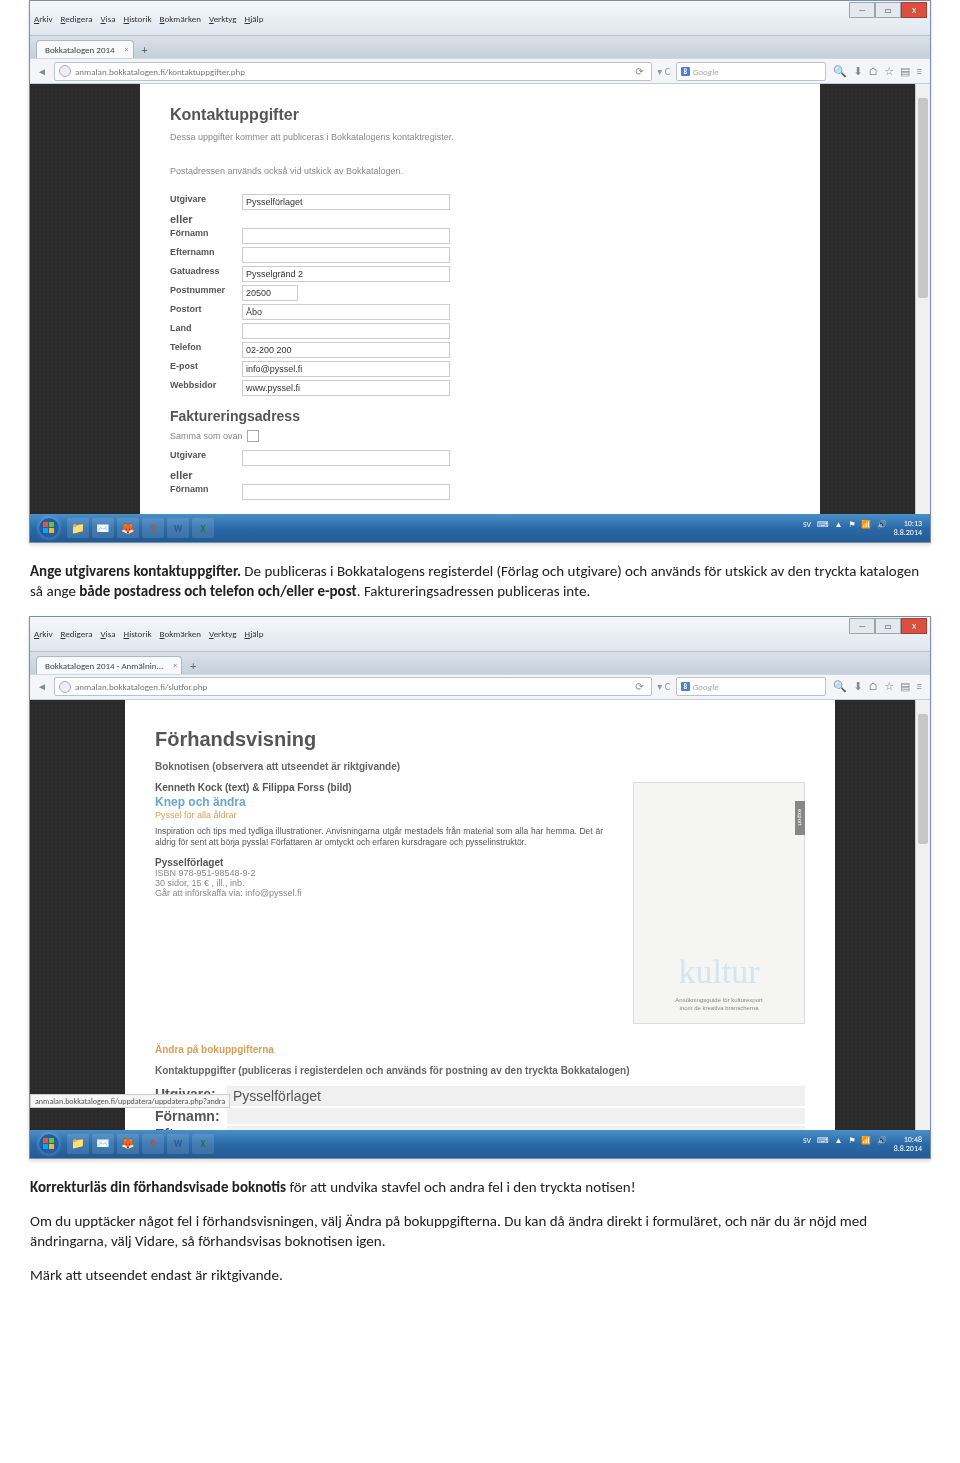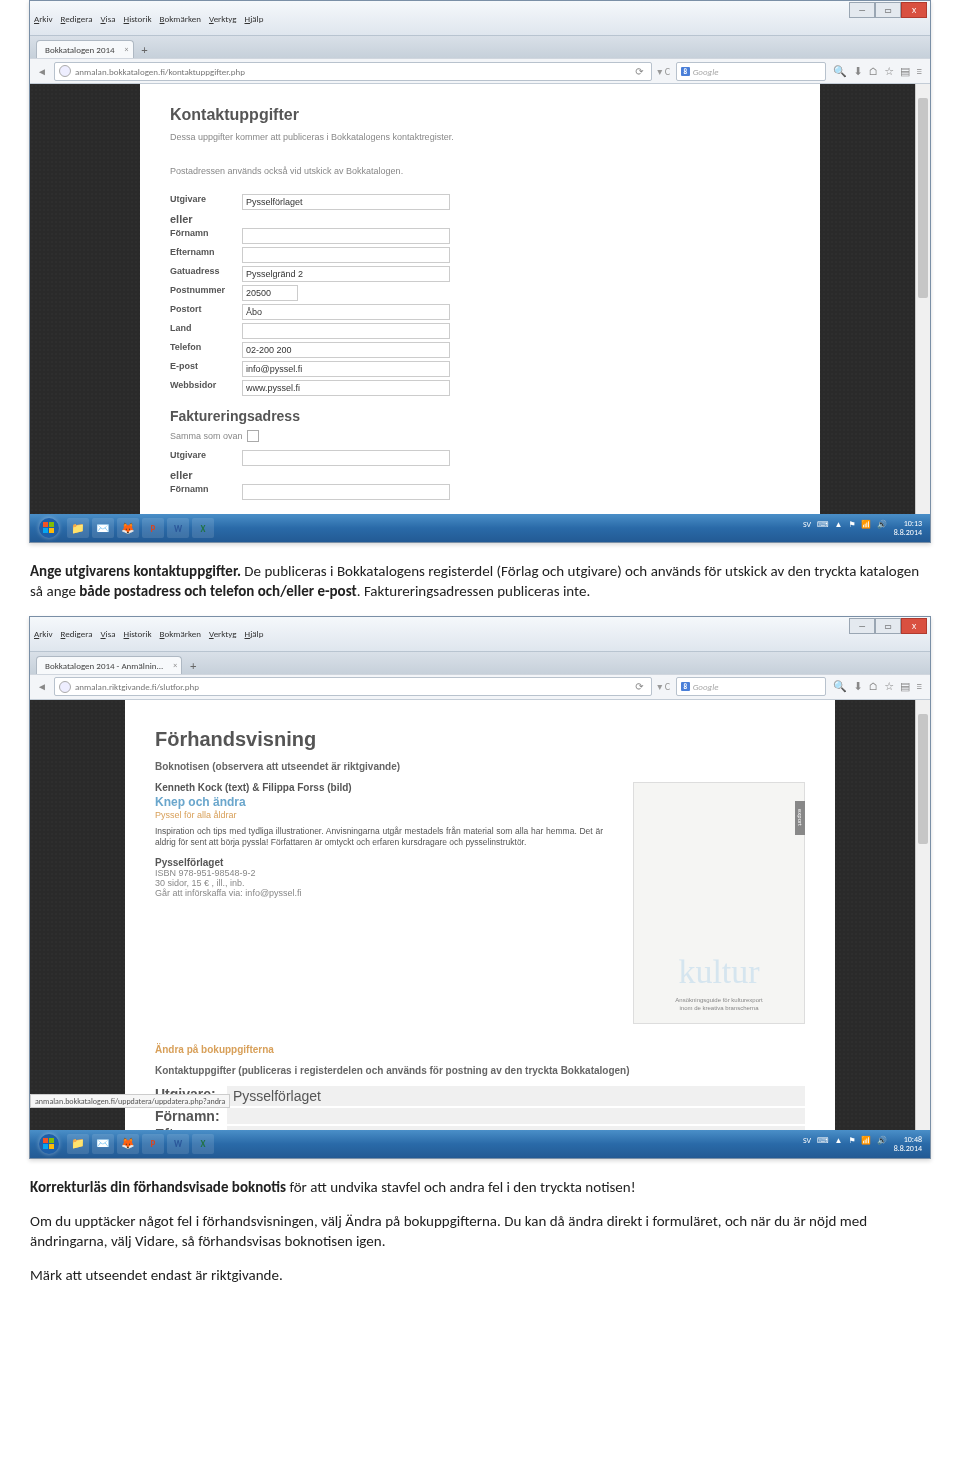--- a/index.html
+++ b/index.html
@@ -442,21 +442,21 @@
     <div class="tab">
       <span>Bokkatalogen 2014 - Anmälnin...</span>
       <span class="tab-close">×</span>
     </div>
     <div class="tab-plus">+</div>
   </div>
   <div class="nav-bar">
     <div class="nav-btn">◄</div>
     <div class="url-box">
       <span class="globe"></span>
-      <span>anmalan.riktgivande.fi/slutfor.php</span>
+      <span>anmalan.bokkatalogen.fi/slutfor.php</span>
       <span class="reload">⟳</span>
     </div>
     <div class="nav-btn" style="color:#999;">▾ C</div>
     <div class="search-box">
       <span class="g-icon">8</span>
       <span style="color:#aaa;font-style:italic;">Google</span>
     </div>
     <div class="right-icons">
       <span>🔍</span>
       <span>⬇</span>

